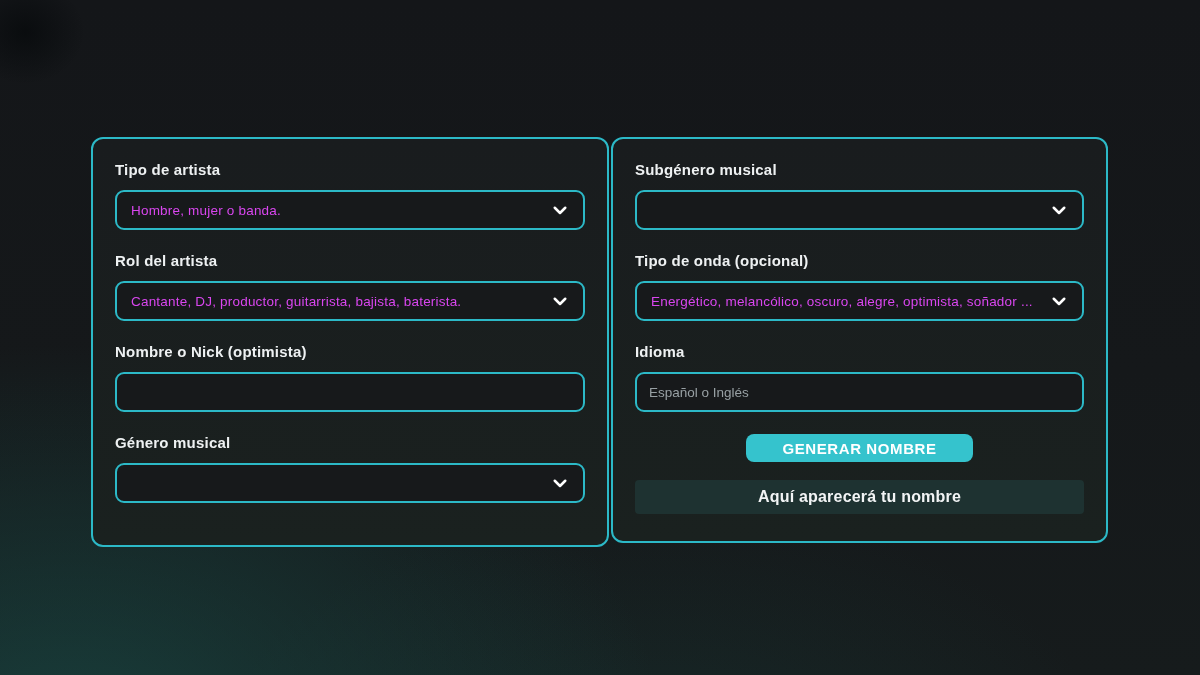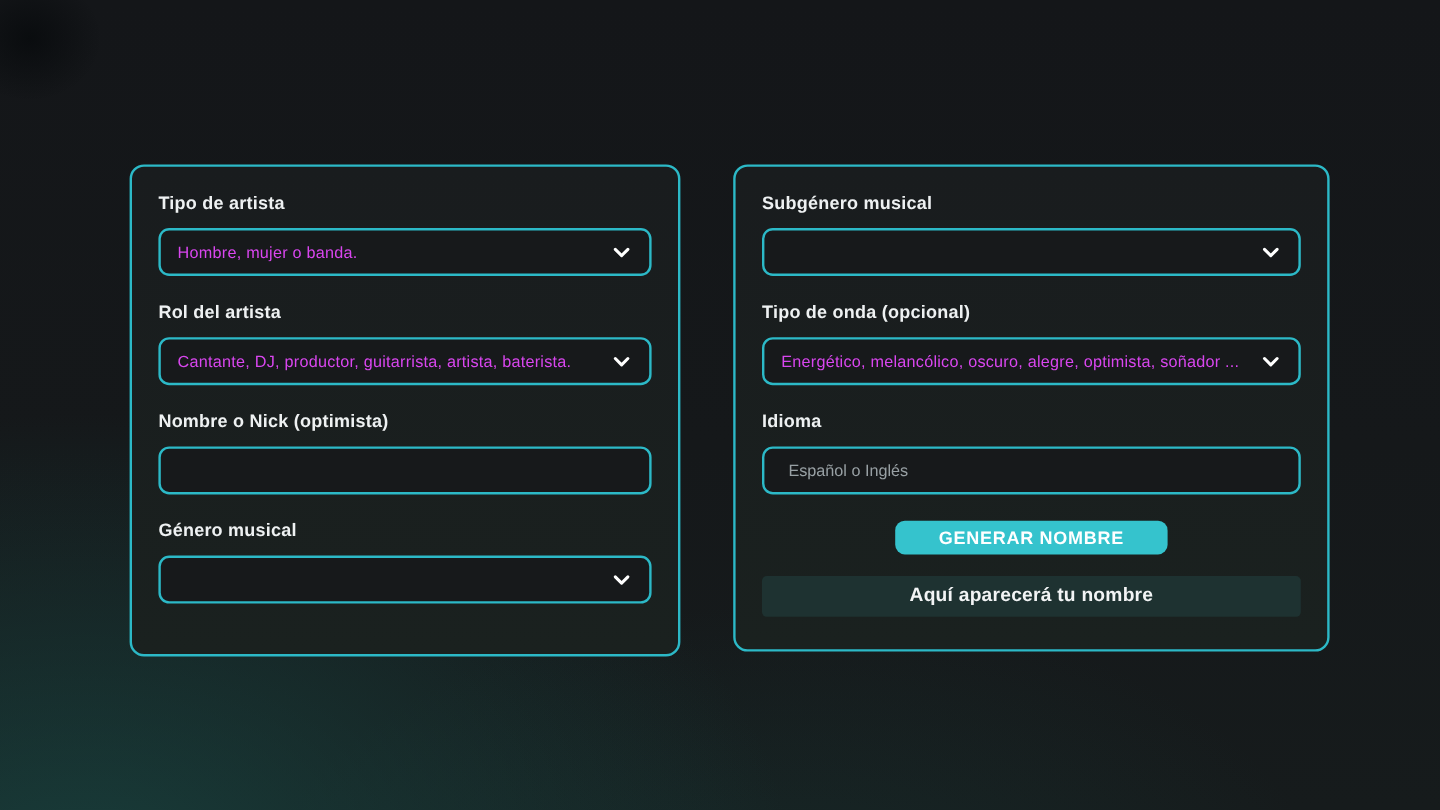--- a/index.html
+++ b/index.html
@@ -15,21 +15,21 @@
   }
 
   .panel {
     position: absolute;
     top: 137px;
     border: 2px solid #2cb9c7;
     border-radius: 12px;
     background: linear-gradient(180deg, #191c1e 0%, #1a211f 100%);
     padding: 22px;
   }
-  .panel-left  { left: 108px;  width: 459px; height: 410px; }
+  .panel-left  { left: 91px;  width: 518px; height: 410px; }
   .panel-right { left: 611px; width: 497px; height: 406px; }
 
   .field-label {
     color: #eef1f2;
     font-size: 15px;
     font-weight: 700;
     letter-spacing: 0.2px;
     line-height: 18px;
     margin-bottom: 11px;
   }
@@ -61,21 +61,21 @@
   }
   input.field-input {
     height: 40px;
     width: 100%;
     border: 2px solid #2cb9c7;
     border-radius: 9px;
     background: #17191b;
     color: #e8ebec;
     font-family: "Liberation Sans", "DejaVu Sans", sans-serif;
     font-size: 13.5px;
-    padding: 0 20px;
+    padding: 0 12px;
     margin-bottom: 22px;
     outline: none;
   }
   input.field-input::placeholder { color: #98a0a4; opacity: 1; }
 
   .generate-btn {
     display: block;
     margin: 0 auto;
     height: 28px;
     padding: 0 36px;
@@ -117,21 +117,21 @@
         <svg width="18" height="18" viewBox="0 0 24 24" fill="none">
           <path d="M5 9l7 7 7-7" stroke="#ffffff" stroke-width="3.4" stroke-linecap="round" stroke-linejoin="round"></path>
         </svg>
       </span>
     </div>
   </div>
 
   <div>
     <div class="field-label">Rol del artista</div>
     <div class="field-box" role="combobox">
-      <span class="placeholder-text">Cantante, DJ, productor, guitarrista, artista, baterista.</span>
+      <span class="placeholder-text">Cantante, DJ, productor, guitarrista, bajista, baterista.</span>
       <span class="chevron">
         <svg width="18" height="18" viewBox="0 0 24 24" fill="none">
           <path d="M5 9l7 7 7-7" stroke="#ffffff" stroke-width="3.4" stroke-linecap="round" stroke-linejoin="round"></path>
         </svg>
       </span>
     </div>
   </div>
 
   <div>
     <div class="field-label">Nombre o Nick (optimista)</div>

